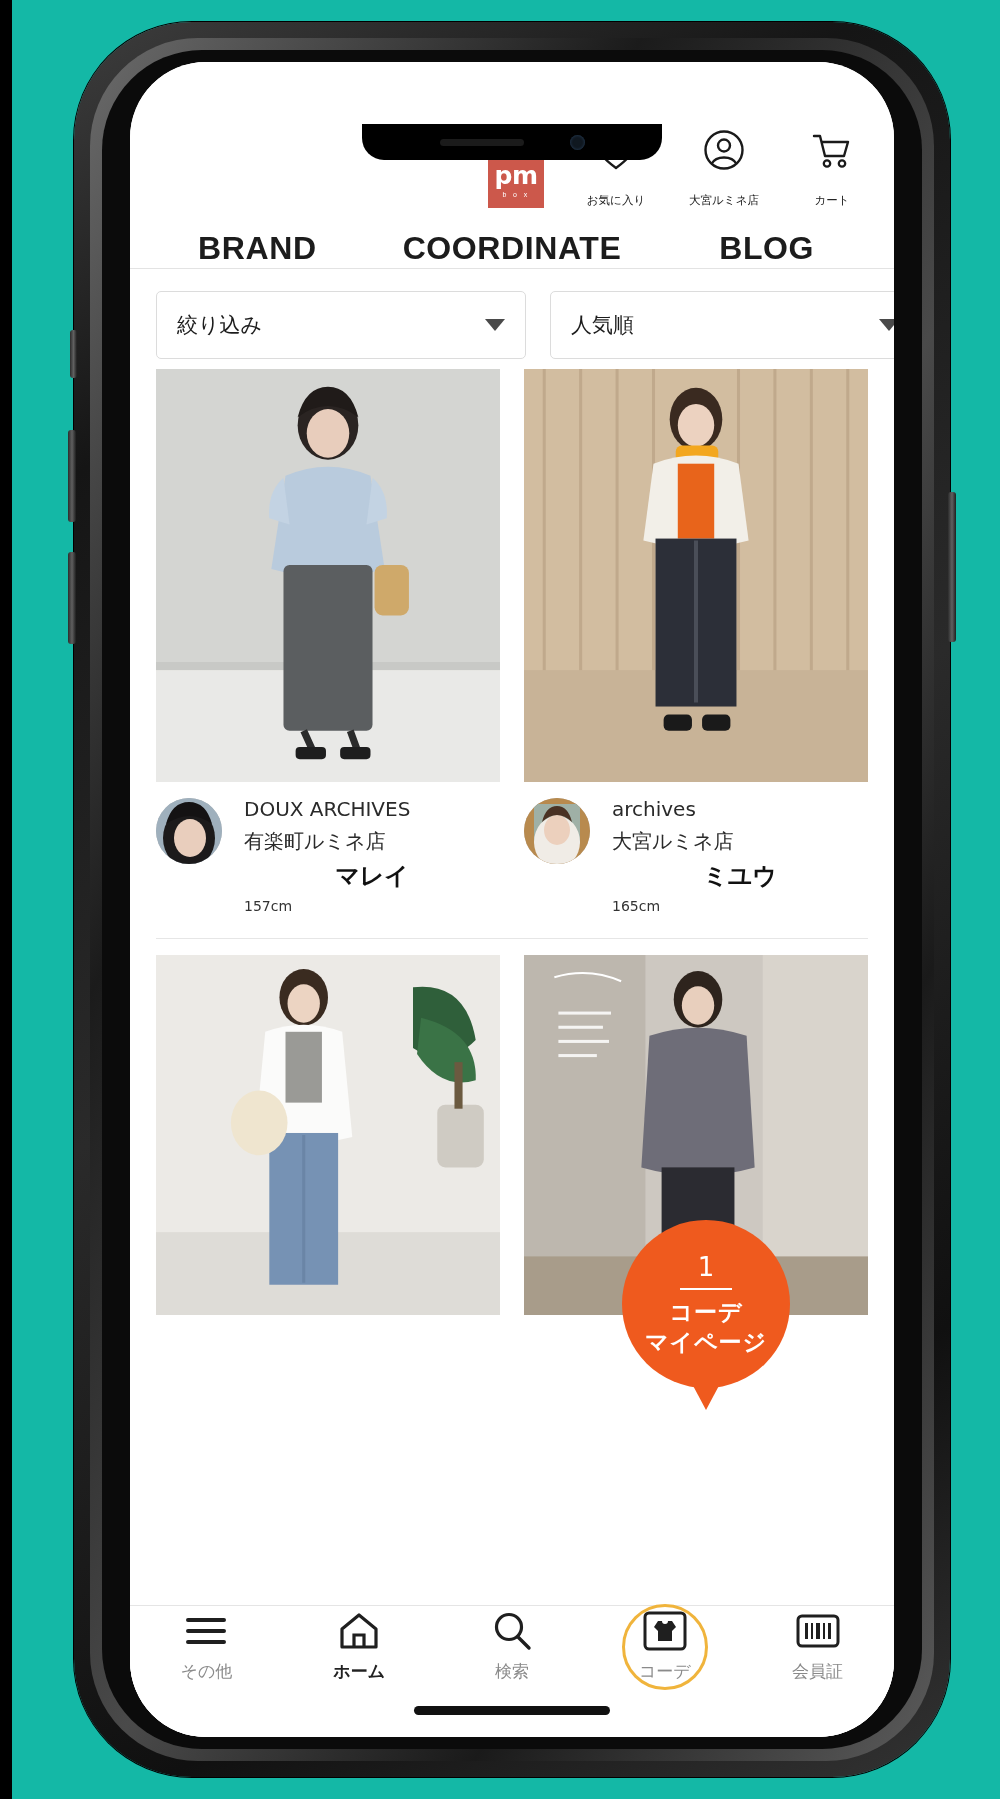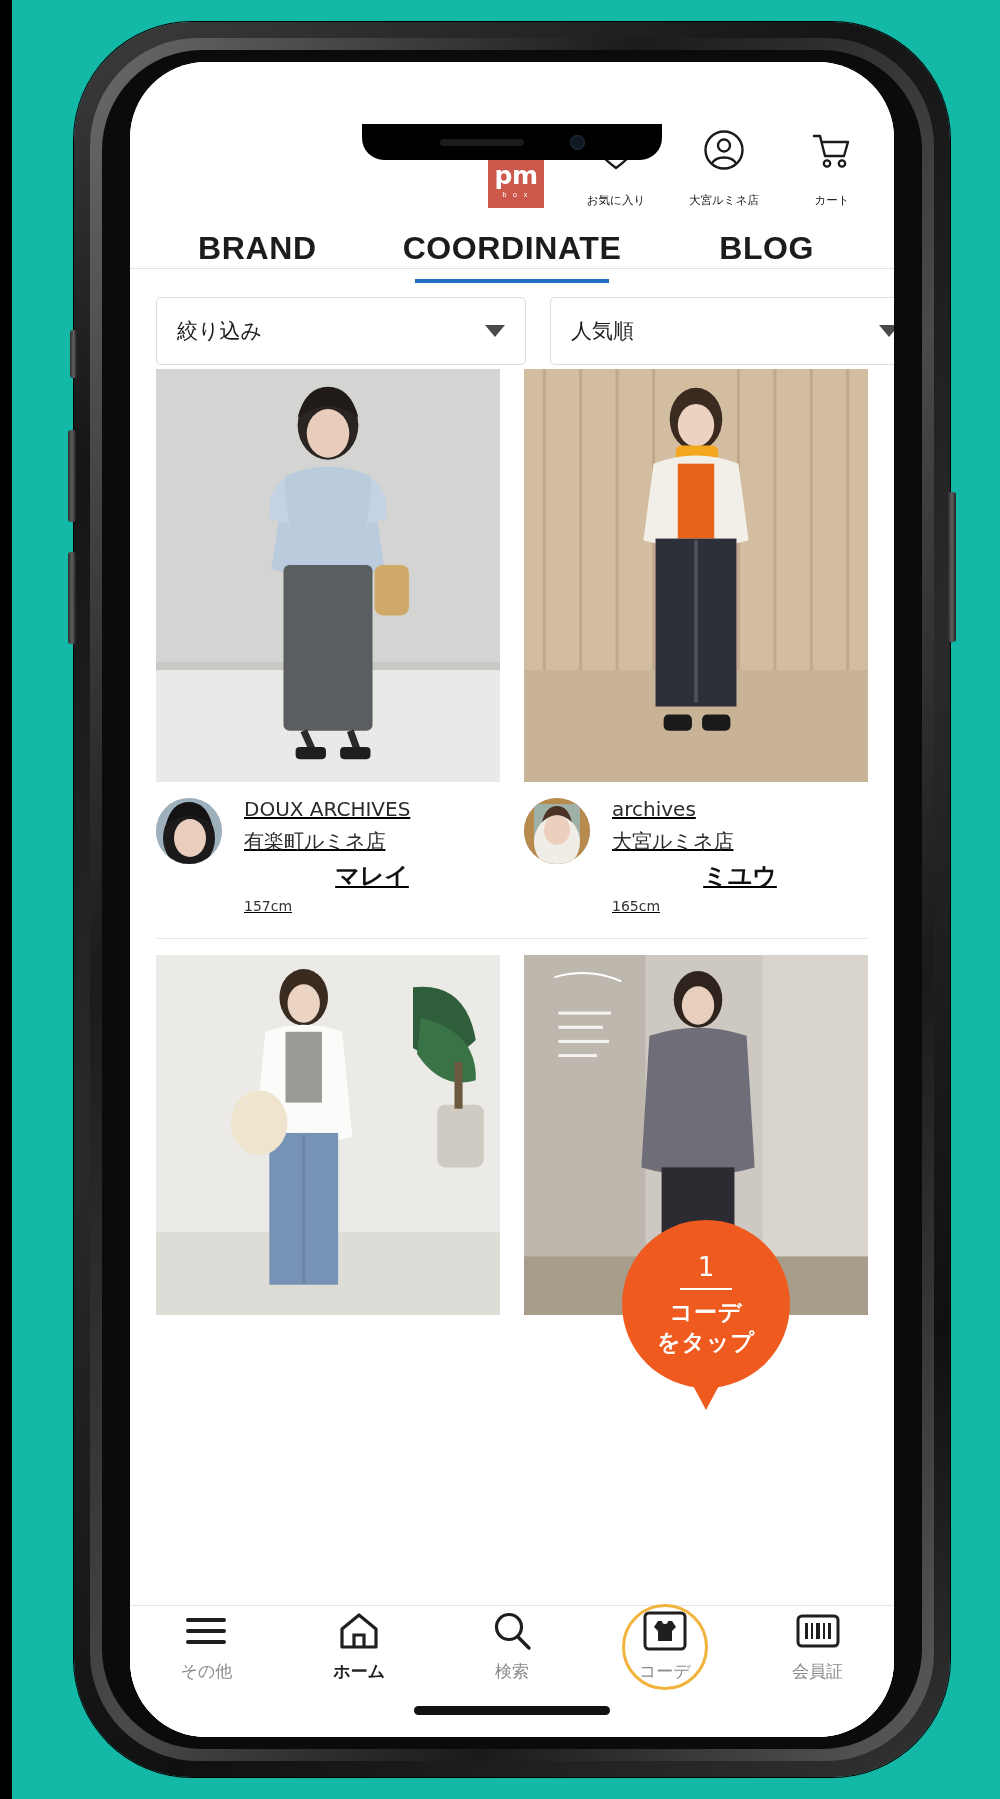--- a/index.html
+++ b/index.html
@@ -97,39 +97,38 @@
     position: relative;
   }
   .tab.active::after {
     content: ""; position: absolute; bottom: -6px; left: 12%; width: 76%;
     height: 5px; background: #1f6fc0;
   }
   .header-rule { position: absolute; left:0; bottom:0; width: 764px; height: 1px; background: #e3e3e3; }
 
   
   .filter-row {
-    position: absolute; top: 221px; left: 0; width: 816px; height: 96px;
+    position: absolute; top: 215px; left: 0; width: 816px; height: 96px;
     display: flex; gap: 24px; padding: 14px 26px 0 26px; background: #fff;
   }
   .select {
     flex: 1; height: 68px; border: 1px solid #dcdcdc; border-radius: 5px;
     display: flex; align-items: center; justify-content: space-between;
     padding: 0 20px; background: #fff;
   }
   .select-label { font-size: 21px; color: #1c1c1c; font-family: "DejaVu Sans", sans-serif; }
   .caret { width: 0; height: 0; border-left: 10px solid transparent;
            border-right: 10px solid transparent; border-top: 12px solid #4a4a4a; }
 
   
   .grid {
     position: absolute; top: 303px; left: 0; width: 764px; height: 1372px;
     padding: 4px 26px; background: #fff;
     display: grid; grid-template-columns: 1fr 1fr; column-gap: 24px; row-gap: 0;
     align-content: start;
-    text-decoration: underline;
   }
   .card { width: 100%; }
   .card-photo {
     width: 100%; height: 413px; background: #d9d9d9; position: relative;
     overflow: hidden;
   }
   .card-photo.tall { height: 360px; }
   .card-meta { padding: 12px 0 0 0; display: grid; grid-template-columns: 74px 1fr; column-gap: 14px; }
   .avatar {
     width: 66px; height: 66px; border-radius: 50%; overflow: hidden;
@@ -392,21 +391,21 @@
               </g>
             </svg>
           </div>
         </div>
       </div>
     </div>
 
     <div class="callout">
       <div class="callout-num">1</div>
       <div class="callout-t1">コーデ</div>
-      <div class="callout-t2">をタップ</div>
+      <div class="callout-t2">マイページ</div>
       <div class="callout-tail"></div>
     </div>
 
     <div class="bottom-nav">
 
       <div class="nav-item">
         <div class="nav-icon">
           <svg width="44" height="34" viewBox="0 0 44 34">
             <g stroke="#1f1f1f" stroke-width="4" stroke-linecap="round">
               <path d="M4 6 H40 M4 17 H40 M4 28 H40"></path>

